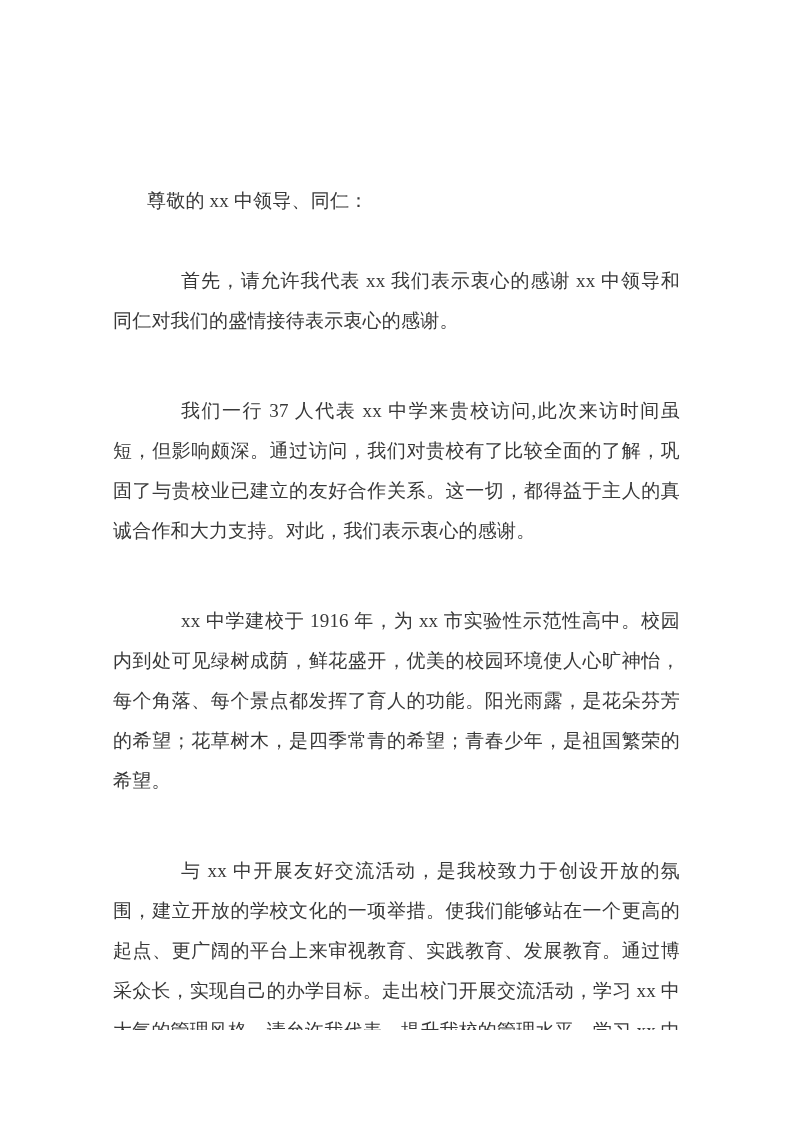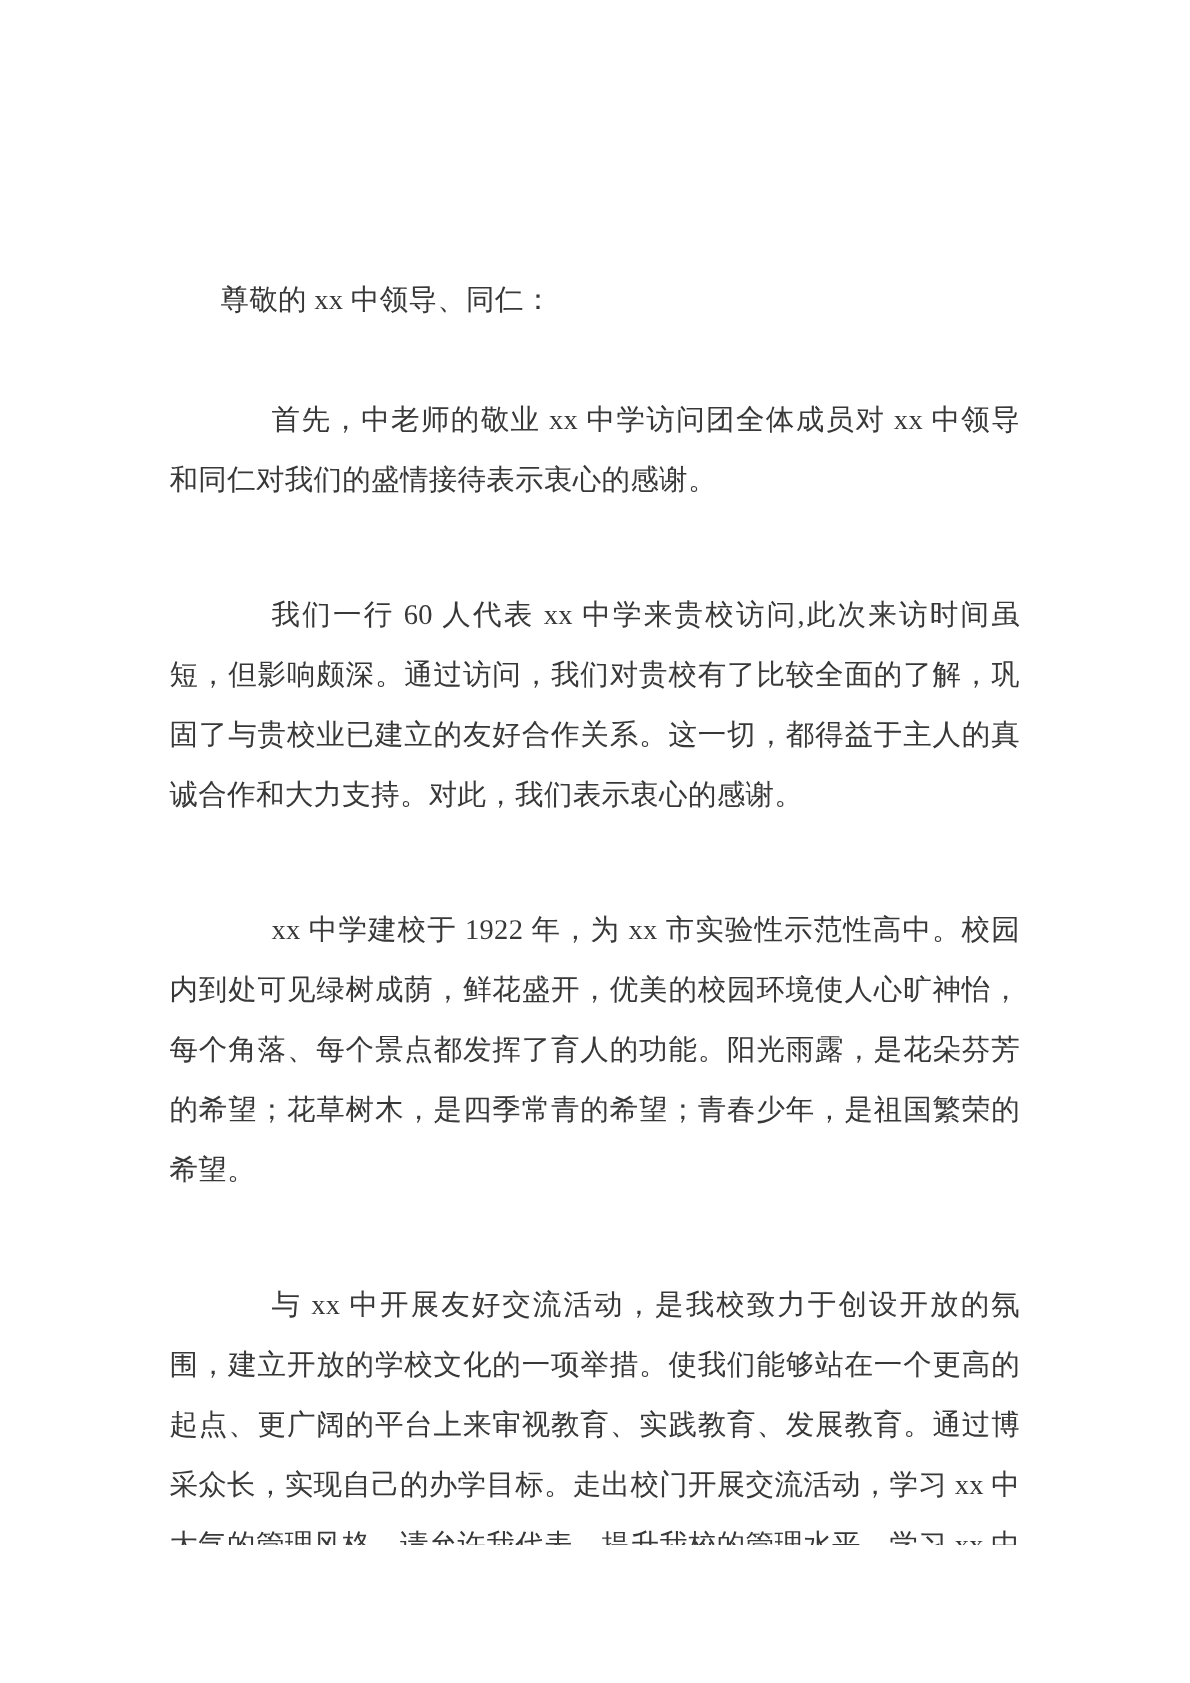--- a/index.html
+++ b/index.html
@@ -37,20 +37,20 @@
   .para:last-child {
     margin-bottom: 0;
   }
 </style>
 </head>
 <body>
 
 <div class="page">
   <p class="para salutation">尊敬的 xx 中领导、同仁：</p>
 
-  <p class="para body-indent">首先，中老师的敬业 xx 中学访问团全体成员对 xx 中领导和同仁对我们的盛情接待表示衷心的感谢。</p>
+  <p class="para body-indent">首先，请允许我代表 xx 我们表示衷心的感谢 xx 中领导和同仁对我们的盛情接待表示衷心的感谢。</p>
 
-  <p class="para body-indent">我们一行 60 人代表 xx 中学来贵校访问,此次来访时间虽短，但影响颇深。通过访问，我们对贵校有了比较全面的了解，巩固了与贵校业已建立的友好合作关系。这一切，都得益于主人的真诚合作和大力支持。对此，我们表示衷心的感谢。</p>
+  <p class="para body-indent">我们一行 37 人代表 xx 中学来贵校访问,此次来访时间虽短，但影响颇深。通过访问，我们对贵校有了比较全面的了解，巩固了与贵校业已建立的友好合作关系。这一切，都得益于主人的真诚合作和大力支持。对此，我们表示衷心的感谢。</p>
 
-  <p class="para body-indent">xx 中学建校于 1922 年，为 xx 市实验性示范性高中。校园内到处可见绿树成荫，鲜花盛开，优美的校园环境使人心旷神怡，每个角落、每个景点都发挥了育人的功能。阳光雨露，是花朵芬芳的希望；花草树木，是四季常青的希望；青春少年，是祖国繁荣的希望。</p>
+  <p class="para body-indent">xx 中学建校于 1916 年，为 xx 市实验性示范性高中。校园内到处可见绿树成荫，鲜花盛开，优美的校园环境使人心旷神怡，每个角落、每个景点都发挥了育人的功能。阳光雨露，是花朵芬芳的希望；花草树木，是四季常青的希望；青春少年，是祖国繁荣的希望。</p>
 
   <p class="para body-indent">与 xx 中开展友好交流活动，是我校致力于创设开放的氛围，建立开放的学校文化的一项举措。使我们能够站在一个更高的起点、更广阔的平台上来审视教育、实践教育、发展教育。通过博采众长，实现自己的办学目标。走出校门开展交流活动，学习 xx 中大气的管理风格、请允许我代表，提升我校的管理水平，学习 xx 中老师的敬业</p>
 </div>
 
 </body></html>

